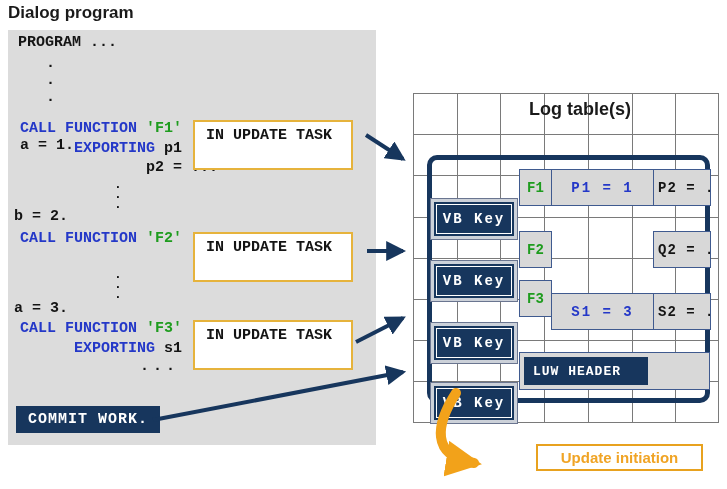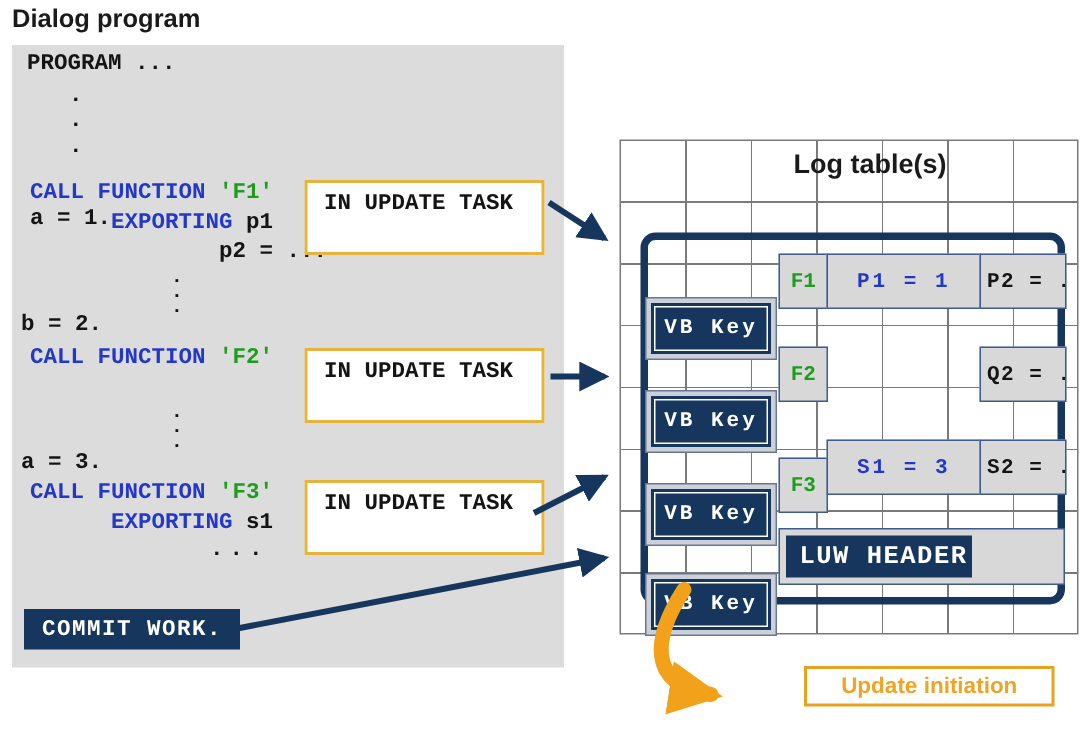--- a/index.html
+++ b/index.html
@@ -13,21 +13,21 @@
   .code { position:absolute; font-family:"Liberation Mono","DejaVu Sans Mono",monospace;
           font-weight:bold; font-size:15px; color:#141414; white-space:nowrap; }
   .kw  { color:#2438c8; }
   .fn  { color:#1e9c1e; }
   .dots { position:absolute; font-family:"Liberation Mono",monospace; font-weight:bold;
           font-size:15px; color:#141414; }
   .dots span { display:block; }
   .dots.wide span { line-height:17px; }
   .dots.tight span { line-height:10px; font-size:13px; }
 
-  .taskbox { position:absolute; left:203px; width:160px; height:50px; background:#ffffff;
+  .taskbox { position:absolute; left:193px; width:160px; height:50px; background:#ffffff;
              border:2px solid #e6b33c; }
   .taskbox .tlabel { display:block; padding:5px 0 0 11px; font-family:"Liberation Mono",monospace;
              font-weight:bold; font-size:15px; color:#141414; white-space:nowrap; }
 
   .commit { position:absolute; left:16px; top:406px; background:#17365d; color:#fff;
             font-family:"Liberation Mono",monospace; font-weight:bold; font-size:15px;
             padding:5px 12px; letter-spacing:1px; }
 
   .grid { position:absolute; left:413px; top:93px; width:306px; height:330px;
           border:1px solid #7a7a7a; background:#fff;
@@ -51,21 +51,21 @@
   .cell { position:absolute; height:37px; background:#d8d8d8; border:1px solid #3f5a8f;
           font-family:"Liberation Mono",monospace; font-weight:bold; font-size:14px;
           display:flex; align-items:center; white-space:nowrap; overflow:hidden; }
   .cell.c-fn { width:33px; justify-content:center; color:#1e9c1e; left:519px; }
   .cell.c-p1 { width:103px; justify-content:center; color:#2438c8; letter-spacing:2px; left:551px; }
   .cell.c-p2 { width:58px; padding-left:4px; color:#141414; letter-spacing:1px; left:653px; }
 
   .hstrip { position:absolute; left:519px; top:352px; width:191px; height:38px;
             background:#d8d8d8; border:1px solid #3f5a8f; }
   .luwhdr { position:absolute; left:4px; top:4px; width:124px; height:28px; background:#17365d;
-            color:#fff; font-family:"Liberation Mono",monospace; font-weight:bold; font-size:17px;
+            color:#fff; font-family:"Liberation Mono",monospace; font-weight:bold; font-size:13px;
             display:flex; align-items:center; padding-left:9px; letter-spacing:1px; }
 
   .updbox { position:absolute; left:536px; top:444px; width:167px; height:27px;
             border:2px solid #e8a21f; background:#fff; color:#f0a425;
             font-size:15px; font-weight:bold; display:flex; align-items:center; justify-content:center; }
 
   svg.overlay { position:absolute; left:0; top:0; pointer-events:none; }
 </style>
 </head>
 <body>
@@ -157,21 +157,21 @@
 
   <div class="vbkey" style="top:228px;">
     <div class="inner">VB Key</div>
   </div>
   <div class="cell c-fn" style="top:231px;">F2</div>
   <div class="cell c-p2" style="top:231px;">Q2 = ...</div>
 
   <div class="vbkey" style="top:290px;">
     <div class="inner">VB Key</div>
   </div>
-  <div class="cell c-fn" style="top:305px;">F3</div>
+  <div class="cell c-fn" style="top:280px;">F3</div>
   <div class="cell c-p1" style="top:293px;">S1 = 3</div>
   <div class="cell c-p2" style="top:293px;">S2 = ...</div>
 
   <div class="vbkey" style="top:350px;">
     <div class="inner">VB Key</div>
   </div>
   <div class="hstrip">
     <div class="luwhdr">LUW HEADER</div>
   </div>
 

